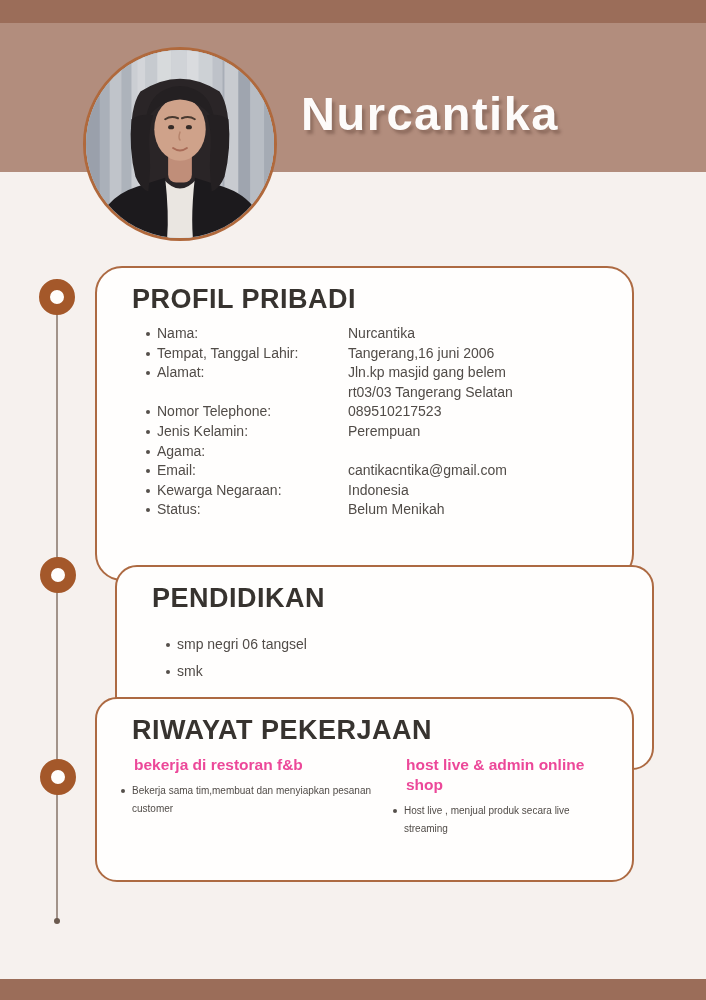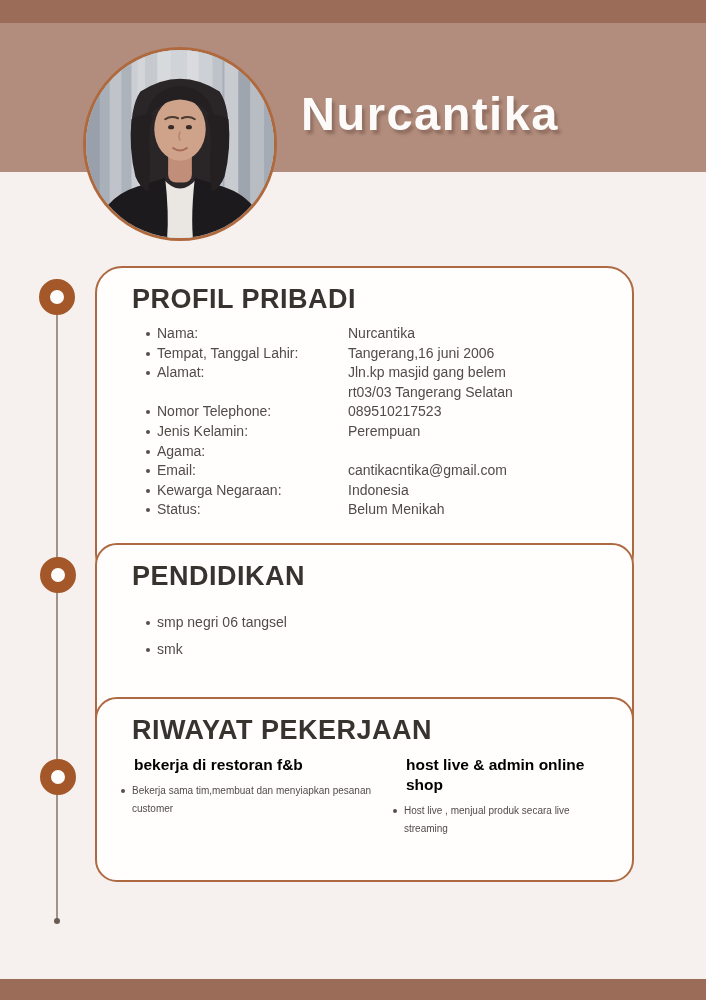--- a/index.html
+++ b/index.html
@@ -36,21 +36,21 @@
   .tl-dot.d2 { left:40px; top:557px; }
   .tl-dot.d3 { left:40px; top:759px; }
   .tl-end { position:absolute; left:54px; top:918px; width:6px; height:6px; border-radius:50%; background:#6b5a4f; z-index:2; }
 
   
   .card {
     position:absolute; left:95px; width:539px; box-sizing:border-box;
     background:#fffefd; border:2px solid #ad6a42; border-radius:22px; z-index:2;
   }
   .card.c1 { top:266px; height:315px;border-radius:27px; }
-  .card.c2 { top:543px; height:205px; }
+  .card.c2 { top:565px; height:205px;margin-left:20px; }
   .card.c3 { top:697px; height:185px; }
   .card h2 {
     margin:15px 0 0 35px; font-size:27px; line-height:32px;
     font-weight:bold; letter-spacing:0.5px; color:#37332f;
   }
 
   .bullet { position:relative; padding-left:12px; }
   .bullet::before {
     content:""; position:absolute; left:1px; top:8px;
     width:4px; height:4px; border-radius:50%; background:#55504b;
@@ -61,21 +61,21 @@
   .prow { display:flex; }
   .plabel { flex:0 0 191px; }
   .pvalue { flex:1; white-space:pre-line; }
 
   
   .edu { margin:21px 14px 0 48px; font-size:14px; line-height:19.6px; }
   .edu .bullet { margin-bottom:7px; }
 
   
   .cols { display:grid; grid-template-columns:272px 1fr; margin:9px 18px 0 23px; }
-  .col h3 { margin:0 0 7px 14px; font-size:15.5px; line-height:20px; font-weight:bold; color:#000000; }
+  .col h3 { margin:0 0 7px 14px; font-size:15.5px; line-height:20px; font-weight:bold; color:#ec4899; }
   .witem { font-size:10px; line-height:17.6px; margin-bottom:4px; }
   .witem.bullet::before { top:7px; }
 </style>
 </head>
 <body>
 
 <div class="page">
 
   <div class="strip-top"></div>
   <div class="header-band"></div>

